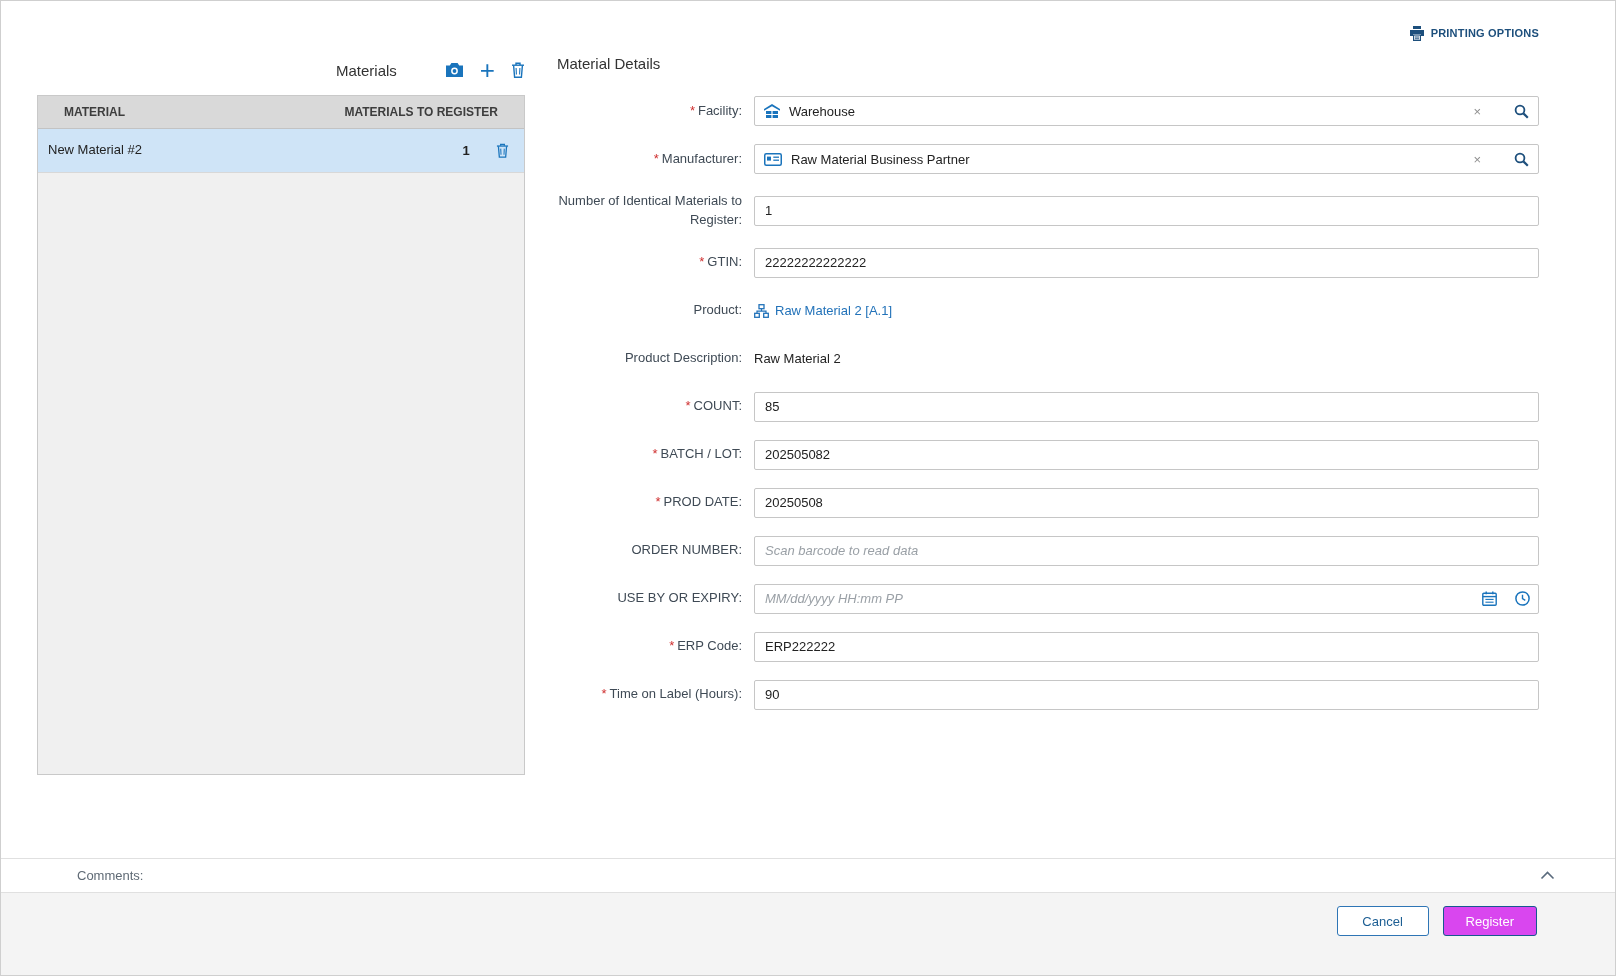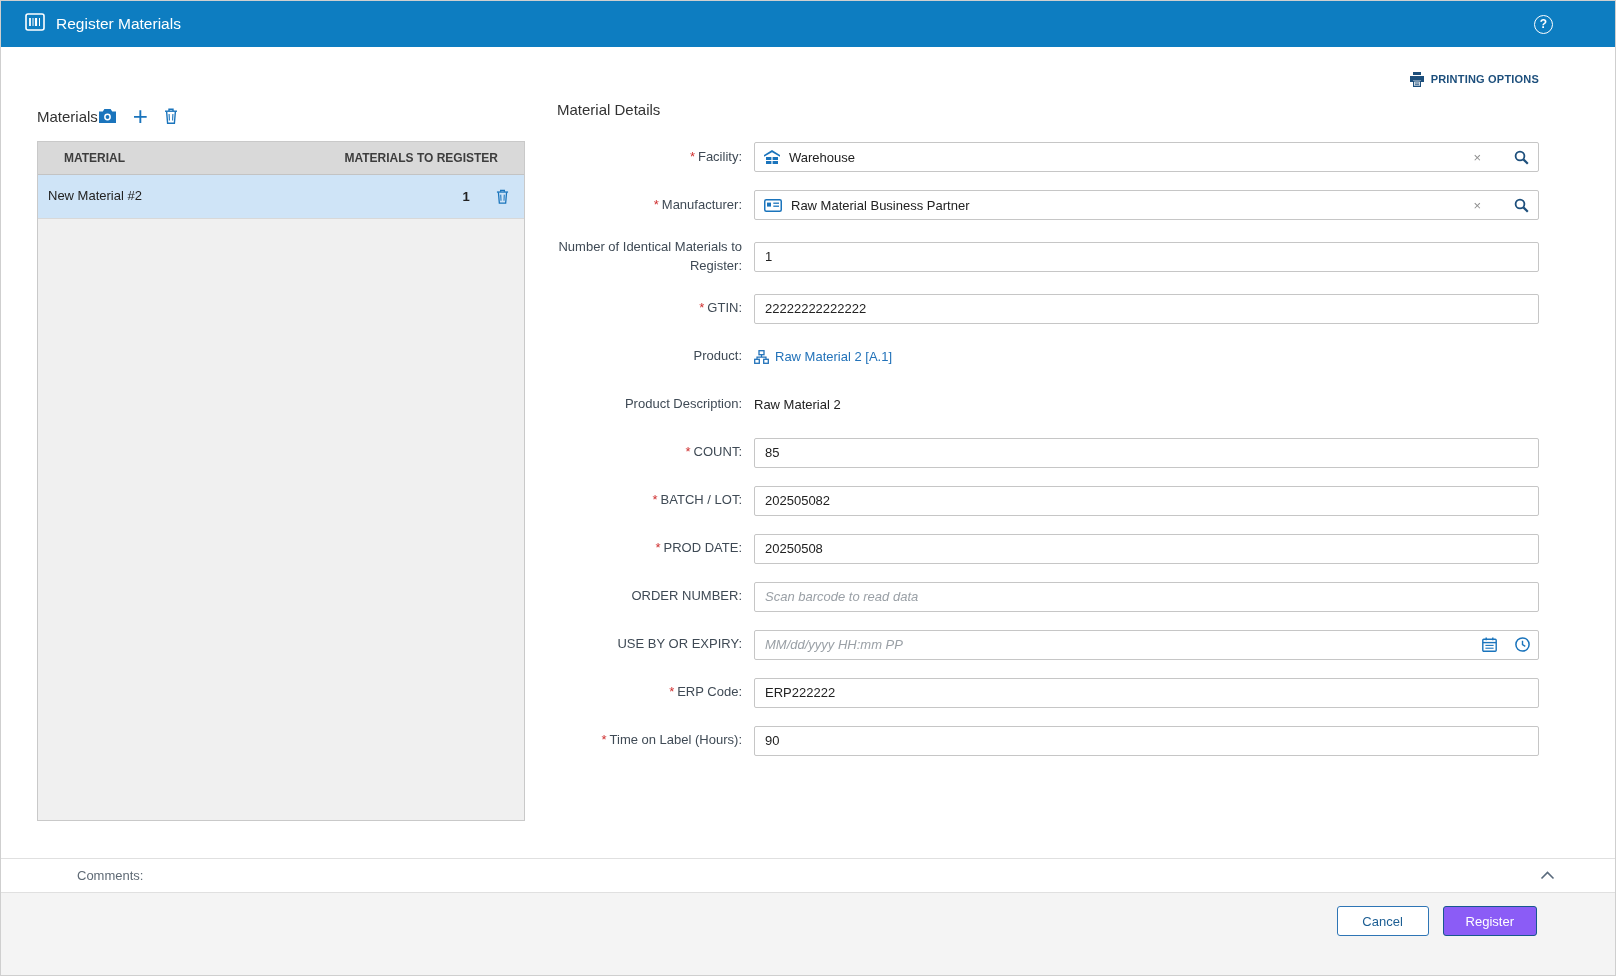--- a/index.html
+++ b/index.html
@@ -14,21 +14,21 @@
 
   
   .content { flex:1; padding:0 76px 0 36px; overflow:hidden; }
   .printing-row { display:flex; justify-content:flex-end; margin-top:22px; height:20px; }
   .printing-btn { display:flex; align-items:center; gap:6px; color:#1d4f7c; font-size:11px; font-weight:bold; letter-spacing:.2px; cursor:pointer; }
 
   .main { display:flex; gap:32px; margin-top:12px; }
 
   
   .left-col { width:488px; flex:0 0 488px; }
-  .left-head { display:flex; align-items:center; justify-content:flex-start; height:30px; margin-bottom:10px; }
+  .left-head { display:flex; align-items:center; justify-content:flex-end; height:30px; margin-bottom:10px;gap:48px; }
   .panel-title { font-size:15px; font-weight:normal; color:#333; }
   .left-actions { display:flex; align-items:center; gap:16px; }
   .icon-btn { display:flex; align-items:center; justify-content:center; cursor:pointer; }
   .plus-glyph { font-size:26px; font-weight:300; color:#1a74bc; line-height:20px; }
 
   .mat-table { background:#f0f0f0; border:1px solid #c9c9c9; height:680px; font-size:13px; }
   .mat-thead { display:flex; background:#d9d9d9; border-bottom:1px solid #c3c3c3; padding:9px 26px; font-size:12px; font-weight:600; color:#3d3d3d; }
   .th-material { flex:1; }
   .th-count { text-align:center; }
   .mat-row { display:flex; align-items:center; padding:5px 8px 5px 10px; border-bottom:1px solid #d8d8d8; cursor:pointer; min-height:44px; }
@@ -57,41 +57,27 @@
   .plain-val { font-size:13px; color:#222; }
 
   
   .comments-bar { flex:0 0 35px; border-top:1px solid #e0e0e0; border-bottom:1px solid #e0e0e0; background:#fff; display:flex; align-items:center; padding:0 60px 0 76px; color:#5f6a75; font-size:13px; }
   .cb-spacer { flex:1; }
   .collapse-btn { cursor:pointer; display:flex; align-items:center; }
 
   .footer { flex:0 0 82px; background:#f4f4f4; display:flex; justify-content:flex-end; align-items:flex-start; gap:14px; padding:13px 78px 16px 0; }
   .btn { height:30px; border-radius:3px; font-family:"Liberation Sans", sans-serif; font-size:13px; cursor:pointer; padding:0 22px; }
   .btn.cancel { background:#fff; border:1px solid #2e75b5; color:#1c5e93; min-width:92px; }
-  .btn.register { background:#8b5cf6; border:1px solid #17588e; color:#fff; min-width:94px; }
+  .btn.register { background:#d946ef; border:1px solid #17588e; color:#fff; min-width:94px; }
 </style>
 </head>
 <body>
 
 <div class="app">
 
-  <header class="titlebar">
-    <span class="tb-icon">
-      <svg width="20" height="18" viewBox="0 0 20 18">
-        <rect x="1" y="1" width="18" height="16" rx="2" fill="none" stroke="#fff" stroke-width="1.6"></rect>
-        <line x1="5" y1="5" x2="5" y2="13" stroke="#fff" stroke-width="1.8"></line>
-        <line x1="8" y1="5" x2="8" y2="13" stroke="#fff" stroke-width="1"></line>
-        <line x1="11" y1="5" x2="11" y2="13" stroke="#fff" stroke-width="2.2"></line>
-        <line x1="14.5" y1="5" x2="14.5" y2="13" stroke="#fff" stroke-width="1"></line>
-      </svg>
-    </span>
-    <span class="tb-title">Register Materials</span>
-    <span class="tb-spacer"></span>
-    <span class="help-btn">?</span>
-  </header>
 
   <div class="content">
 
     <div class="printing-row">
       <span class="printing-btn">
         <span class="icon-btn">
           <svg width="16" height="15" viewBox="0 0 16 15">
             <path d="M4 0h8v3H4z" fill="#1d4f7c"></path>
             <path d="M1 4h14v6h-3V8H4v2H1z" fill="#1d4f7c"></path>
             <rect x="4.6" y="9" width="6.8" height="5.4" fill="#fff" stroke="#1d4f7c" stroke-width="1.2"></rect>

